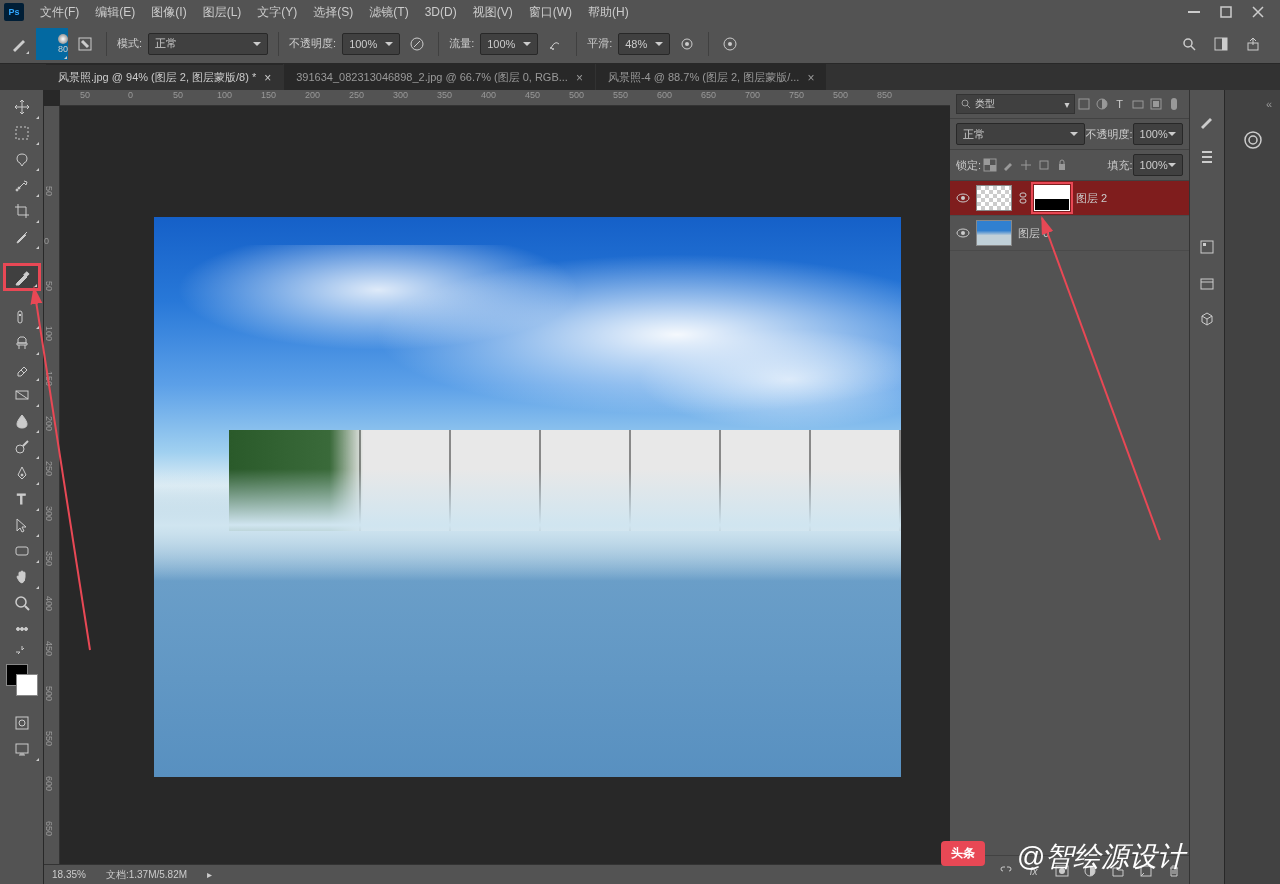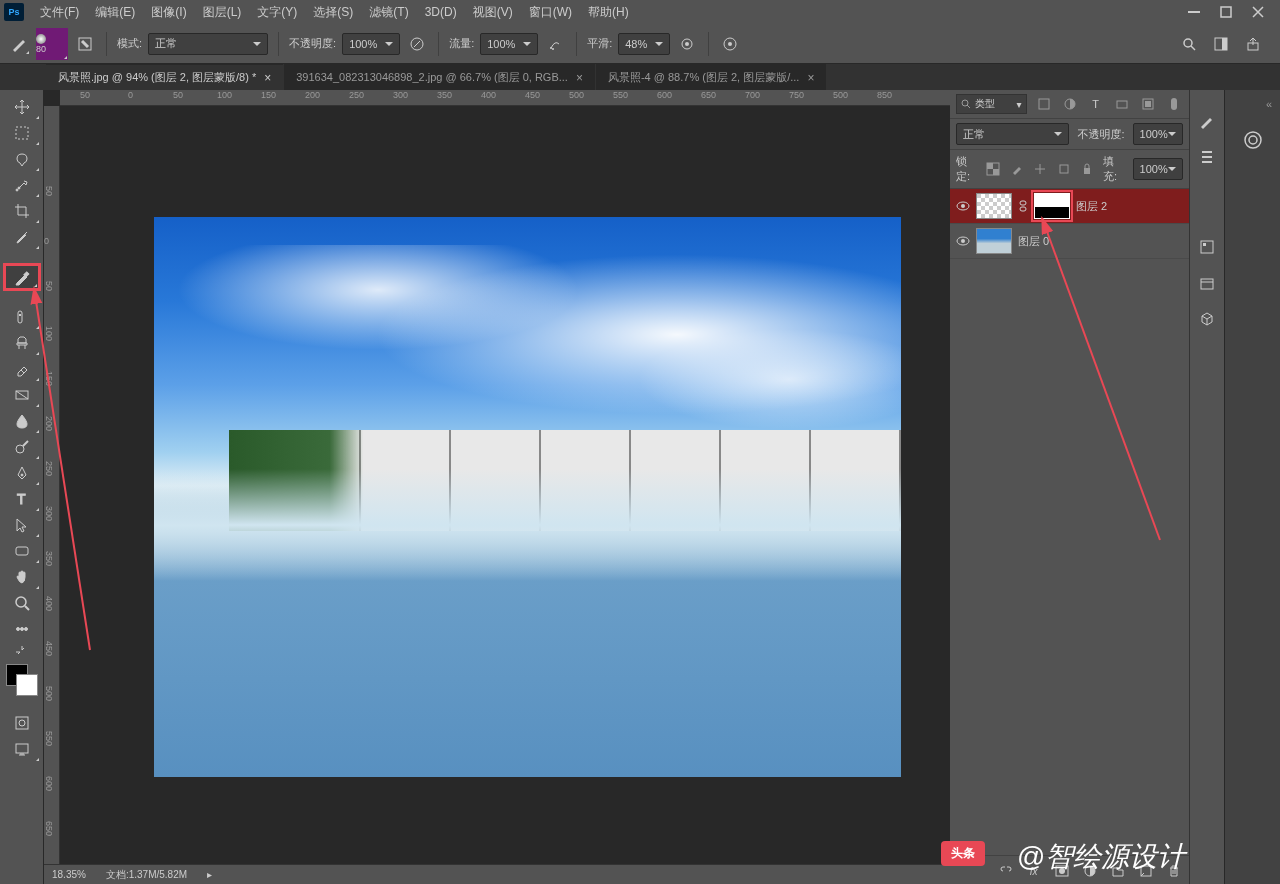--- a/index.html
+++ b/index.html
@@ -5,21 +5,21 @@
 *{margin:0;padding:0;box-sizing:border-box;font-family:"Microsoft YaHei",Arial,sans-serif;user-select:none}
 body{background:#323232;color:#ccc;font-size:11px;overflow:hidden;width:1280px;height:884px;position:relative}
 .titlebar{height:24px;background:#535353;display:flex;align-items:center;padding:0 4px}
 .ps-logo{width:20px;height:18px;background:#001e36;color:#31a8ff;font-size:9px;font-weight:bold;display:flex;align-items:center;justify-content:center;border-radius:2px;margin-right:8px}
 .menu-item{padding:0 8px;cursor:pointer;font-size:12px}
 .win-controls{margin-left:auto;display:flex;gap:16px;padding-right:10px}
 .win-btn{width:16px;height:14px;cursor:pointer;display:flex;align-items:center;justify-content:center}
 .options-bar{height:40px;background:#535353;border-bottom:1px solid #282828;display:flex;align-items:center;padding:0 8px;gap:6px}
 .opt-icon{width:22px;height:22px;display:flex;align-items:center;justify-content:center;cursor:pointer;position:relative}
 .tri{position:absolute;bottom:1px;right:1px;width:0;height:0;border-left:3px solid transparent;border-bottom:3px solid #ccc}
-.brush-preview{width:32px;height:32px;background:#701a75;display:flex;flex-direction:column;align-items:flex-start;justify-content:center;cursor:pointer;position:relative}
+.brush-preview{width:32px;height:32px;background:#0369a1;display:flex;flex-direction:column;align-items:flex-end;justify-content:center;cursor:pointer;position:relative}
 .brush-circle{width:10px;height:10px;background:radial-gradient(circle,#fff 0%,#999 70%,transparent 100%);border-radius:50%}
 .opt-label{font-size:11px;color:#ccc}
 .opt-select{background:#404040;border:1px solid #282828;padding:2px 24px 2px 6px;color:#ccc;font-size:11px;height:22px;display:flex;align-items:center;cursor:pointer;position:relative;border-radius:2px}
 .opt-select::after{content:"";position:absolute;right:6px;top:8px;width:0;height:0;border-left:4px solid transparent;border-right:4px solid transparent;border-top:4px solid #ccc}
 .tab-bar{height:26px;background:#323232;display:flex;align-items:end;padding-left:46px}
 .doc-tab{padding:5px 12px;font-size:11px;background:#282828;color:#999;border-top:1px solid #282828;cursor:pointer;display:flex;align-items:center;gap:8px;margin-right:1px}
 .doc-tab.active{background:#323232;color:#ccc}
 .tab-close{font-size:12px;cursor:pointer}
 .main-area{display:flex;height:796px}
 .toolbox{width:44px;background:#535353;display:flex;flex-direction:column;align-items:center;padding-top:4px;border-right:1px solid #282828}
@@ -35,21 +35,21 @@
 .clouds{position:absolute;top:5%;left:0;right:0;height:40%;background:radial-gradient(ellipse 300px 80px at 70% 40%,rgba(255,255,255,0.95),transparent),radial-gradient(ellipse 200px 60px at 30% 20%,rgba(255,255,255,0.85),transparent),radial-gradient(ellipse 150px 50px at 85% 60%,rgba(255,255,255,0.7),transparent)}
 .buildings{position:absolute;top:38%;left:10%;right:0;height:18%;background:linear-gradient(90deg,#2a5a2a 0%,#3a6a3a 15%,transparent 20%),repeating-linear-gradient(90deg,#e8e8e8 0px,#e8e8e8 40px,#888 40px,#888 42px,#e8e8e8 42px,#e8e8e8 90px)}
 .panels-right{width:240px;background:#535353;display:flex;flex-direction:column}
 .panel-collapsed{width:36px;background:#535353;border-left:1px solid #333;display:flex;flex-direction:column;align-items:center;padding-top:20px;gap:14px}
 .panel-collapsed .pc-icon{width:22px;height:22px;display:flex;align-items:center;justify-content:center;cursor:pointer}
 .right-side{display:flex;width:330px}
 .panel-tabs{display:flex;background:#424242;height:24px}
 .panel-tab{padding:5px 10px;font-size:11px;cursor:pointer;color:#999}
 .panel-tab.active{background:#535353;color:#ccc}
 .panel-menu{margin-left:auto;padding:4px 8px;cursor:pointer}
-.panel-row{display:flex;align-items:center;padding:4px 6px;gap:8px;border-bottom:1px solid #424242}
+.panel-row{display:flex;align-items:center;padding:4px 6px;gap:0;border-bottom:1px solid #424242}
 .panel-search{flex:1;background:#404040;border:1px solid #333;padding:2px 4px;font-size:10px;color:#ccc;height:20px;display:flex;align-items:center;gap:4px}
 .pill-icon{width:18px;height:18px;display:flex;align-items:center;justify-content:center;cursor:pointer}
 .layer-item{display:flex;align-items:center;padding:4px 6px;gap:6px;cursor:pointer;border-bottom:1px solid #4a4a4a}
 .layer-item.active{background:#7f1d1d}
 .layer-eye{width:14px;height:14px}
 .layer-thumb{width:36px;height:26px;border:1px solid #888;background:#ddd}
 .layer-thumb.trans{background:repeating-conic-gradient(#fff 0 25%,#ccc 0 50%) 0 0/8px 8px}
 .layer-thumb.img{background:linear-gradient(180deg,#3080d0 40%,#c0d0d8 60%)}
 .layer-mask{width:36px;height:26px;border:1px solid #fff;background:linear-gradient(180deg,#fff 55%,#000 55%)}
 .mask-highlight{outline:2px solid #e84855;outline-offset:1px}

